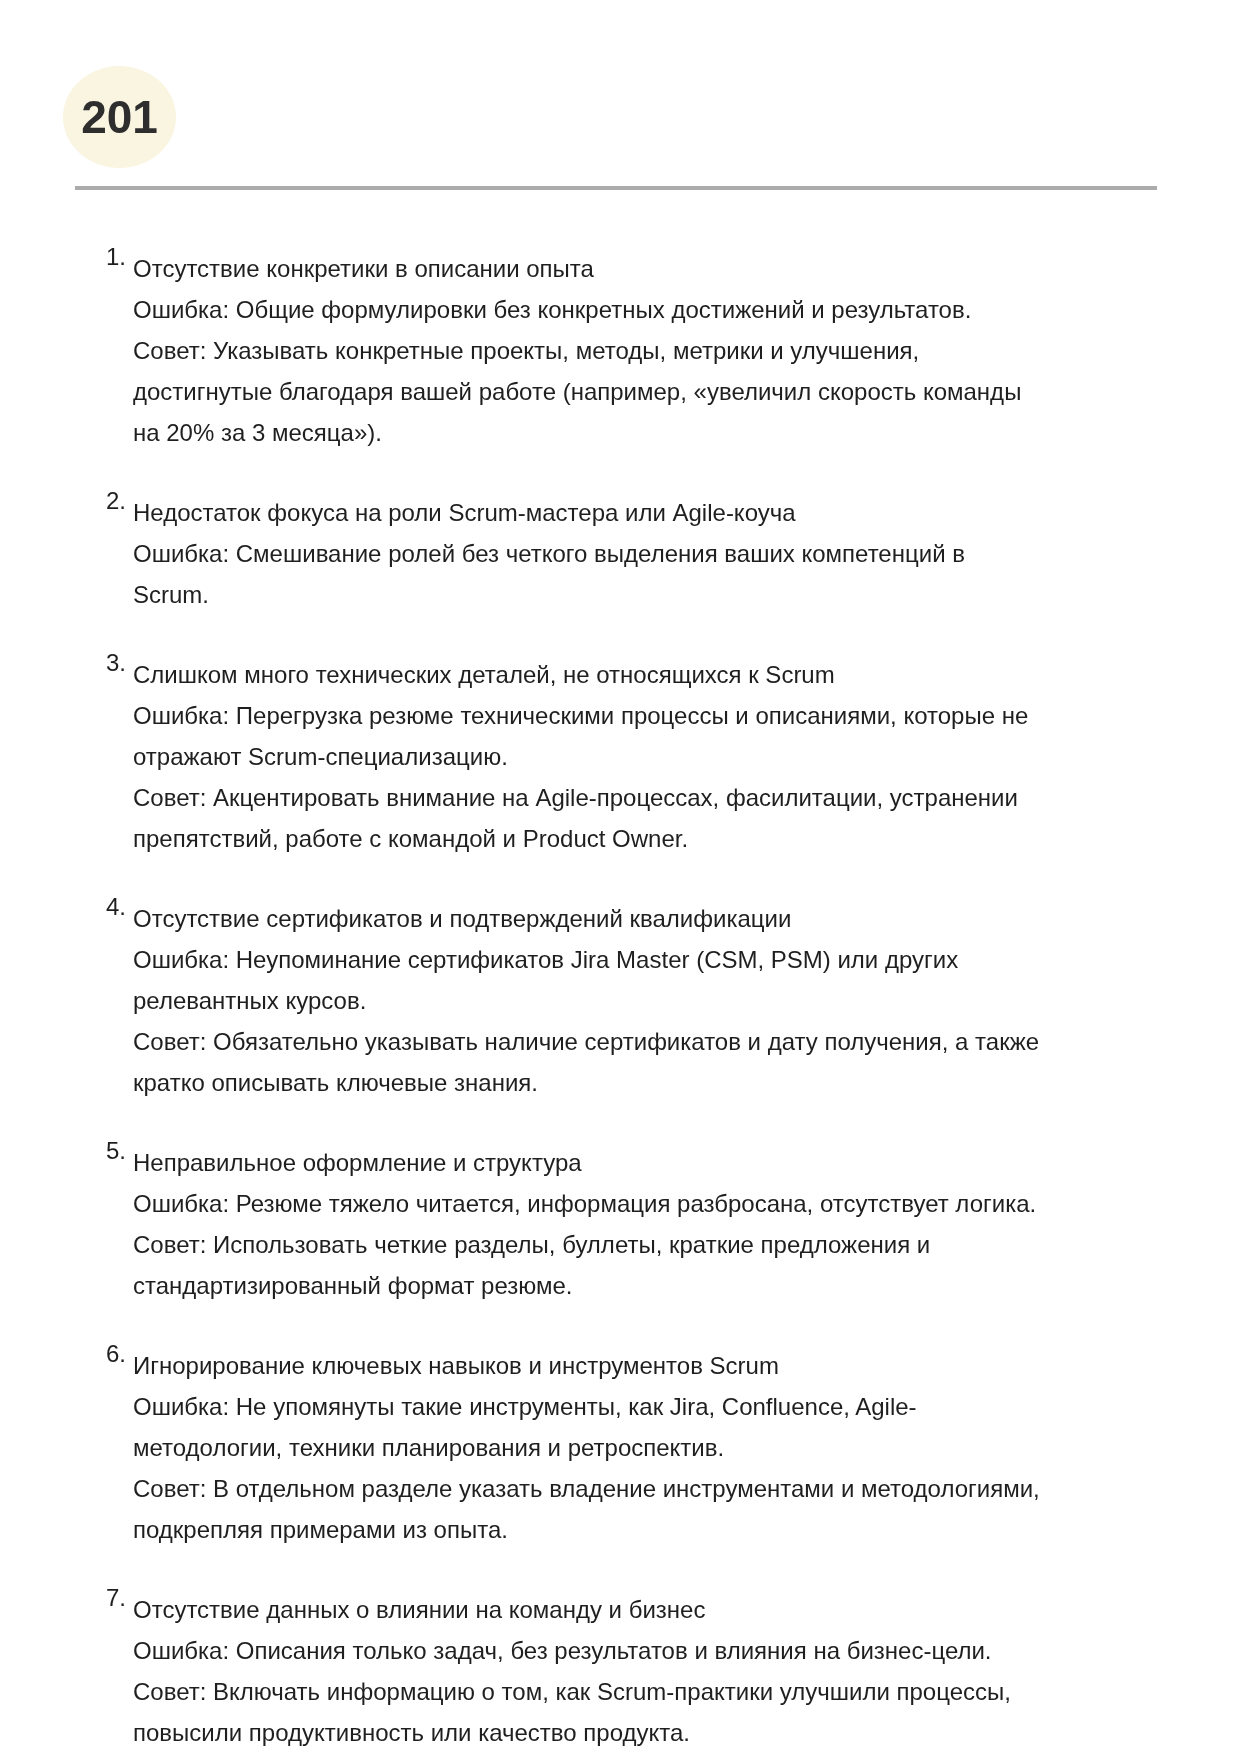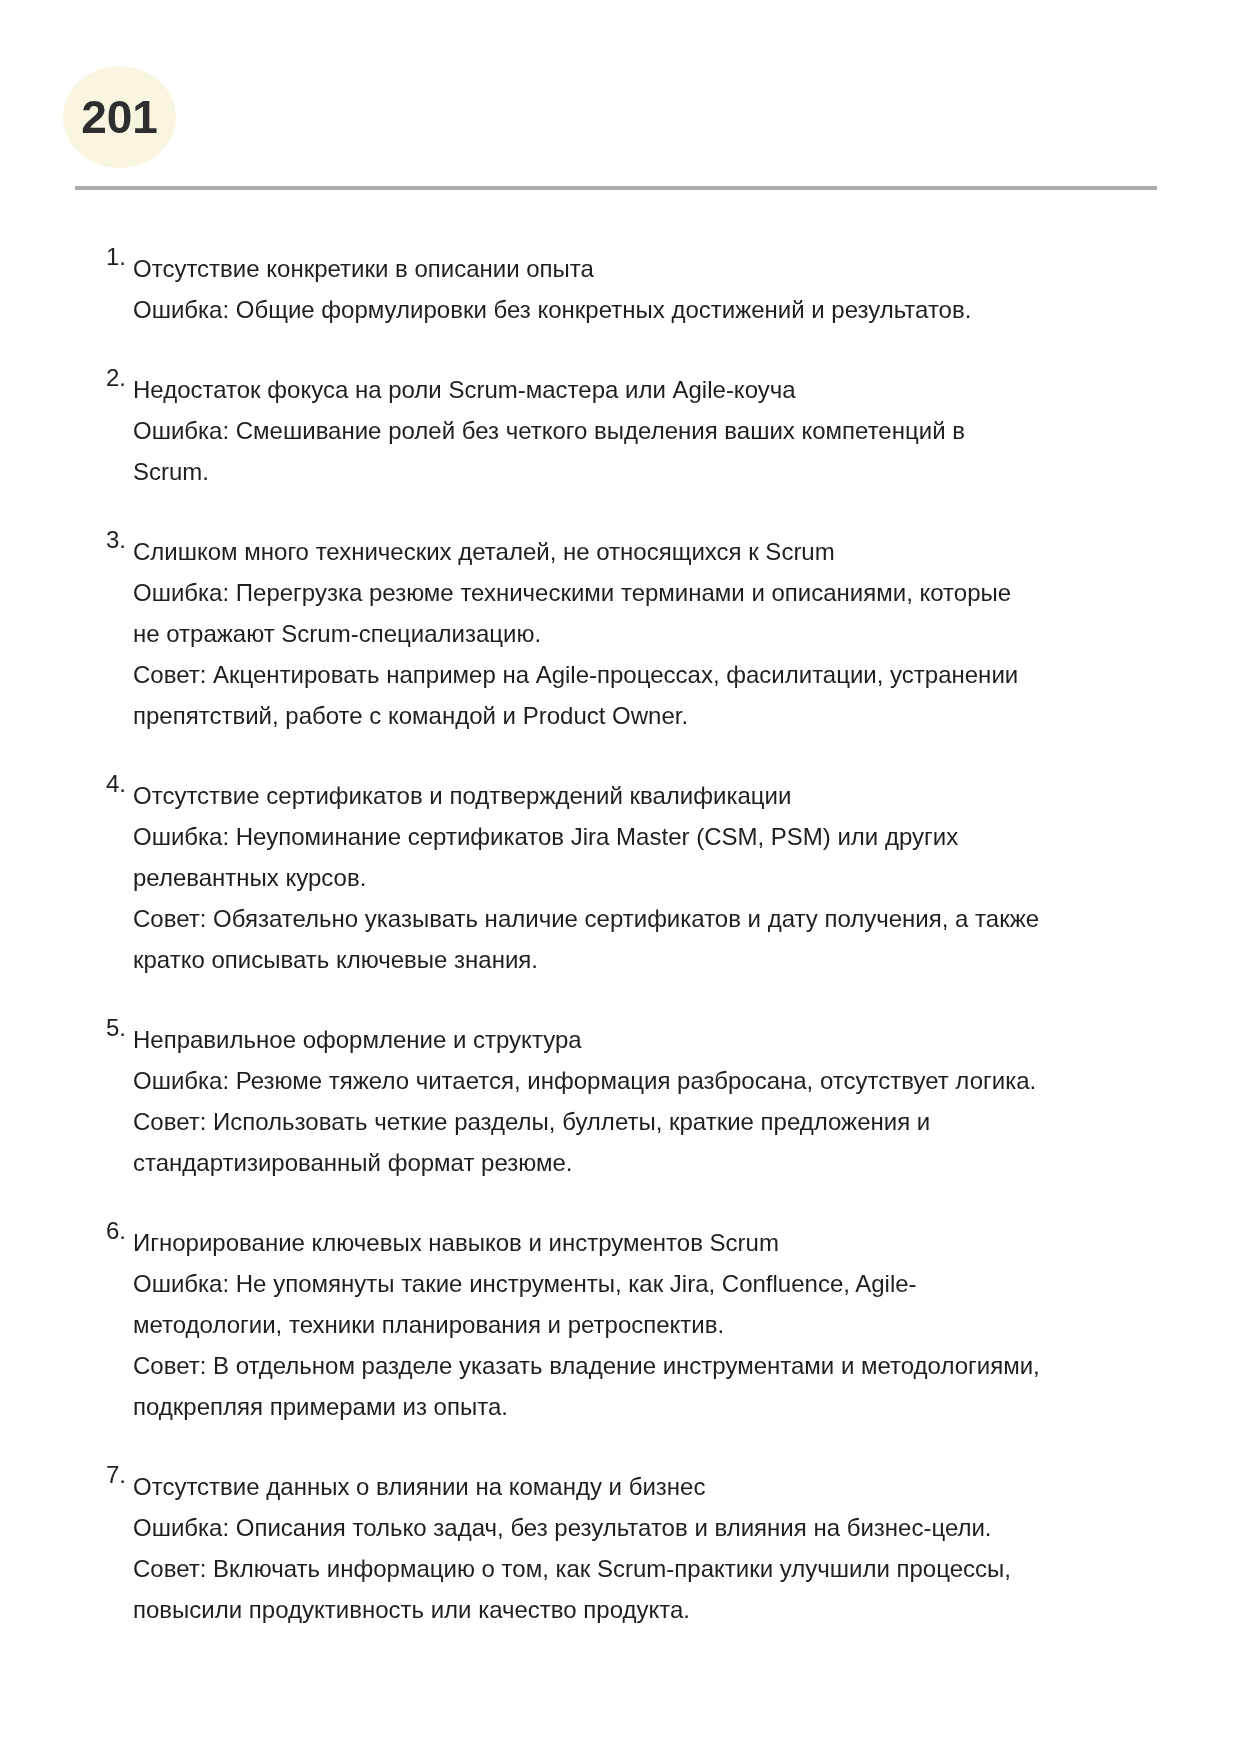--- a/index.html
+++ b/index.html
@@ -98,37 +98,38 @@
 
   <div class="divider"></div>
 
   <div class="content">
 
     <div class="item">
       <div class="item-number">1.</div>
       <div class="item-body">
         <p>Отсутствие конкретики в описании опыта</p>
         <p>Ошибка: Общие формулировки без конкретных достижений и результатов.</p>
+        <p>Совет: Указывать конкретные проекты, методы, метрики и улучшения, достигнутые благодаря вашей работе (например, «увеличил скорость команды на 20% за 3 месяца»).</p>
       </div>
     </div>
 
     <div class="item">
       <div class="item-number">2.</div>
       <div class="item-body">
         <p>Недостаток фокуса на роли Scrum-мастера или Agile-коуча</p>
         <p>Ошибка: Смешивание ролей без четкого выделения ваших компетенций в Scrum.</p>
       </div>
     </div>
 
     <div class="item">
       <div class="item-number">3.</div>
       <div class="item-body">
         <p>Слишком много технических деталей, не относящихся к Scrum</p>
-        <p>Ошибка: Перегрузка резюме техническими терминами и описаниями, которые не отражают Scrum-специализацию.</p>
-        <p>Совет: Акцентировать например на Agile-процессах, фасилитации, устранении препятствий, работе с командой и Product Owner.</p>
+        <p>Ошибка: Перегрузка резюме техническими процессы и описаниями, которые не отражают Scrum-специализацию.</p>
+        <p>Совет: Акцентировать внимание на Agile-процессах, фасилитации, устранении препятствий, работе с командой и Product Owner.</p>
       </div>
     </div>
 
     <div class="item">
       <div class="item-number">4.</div>
       <div class="item-body">
         <p>Отсутствие сертификатов и подтверждений квалификации</p>
         <p>Ошибка: Неупоминание сертификатов Jira Master (CSM, PSM) или других релевантных курсов.</p>
         <p>Совет: Обязательно указывать наличие сертификатов и дату получения, а также кратко описывать ключевые знания.</p>
       </div>

